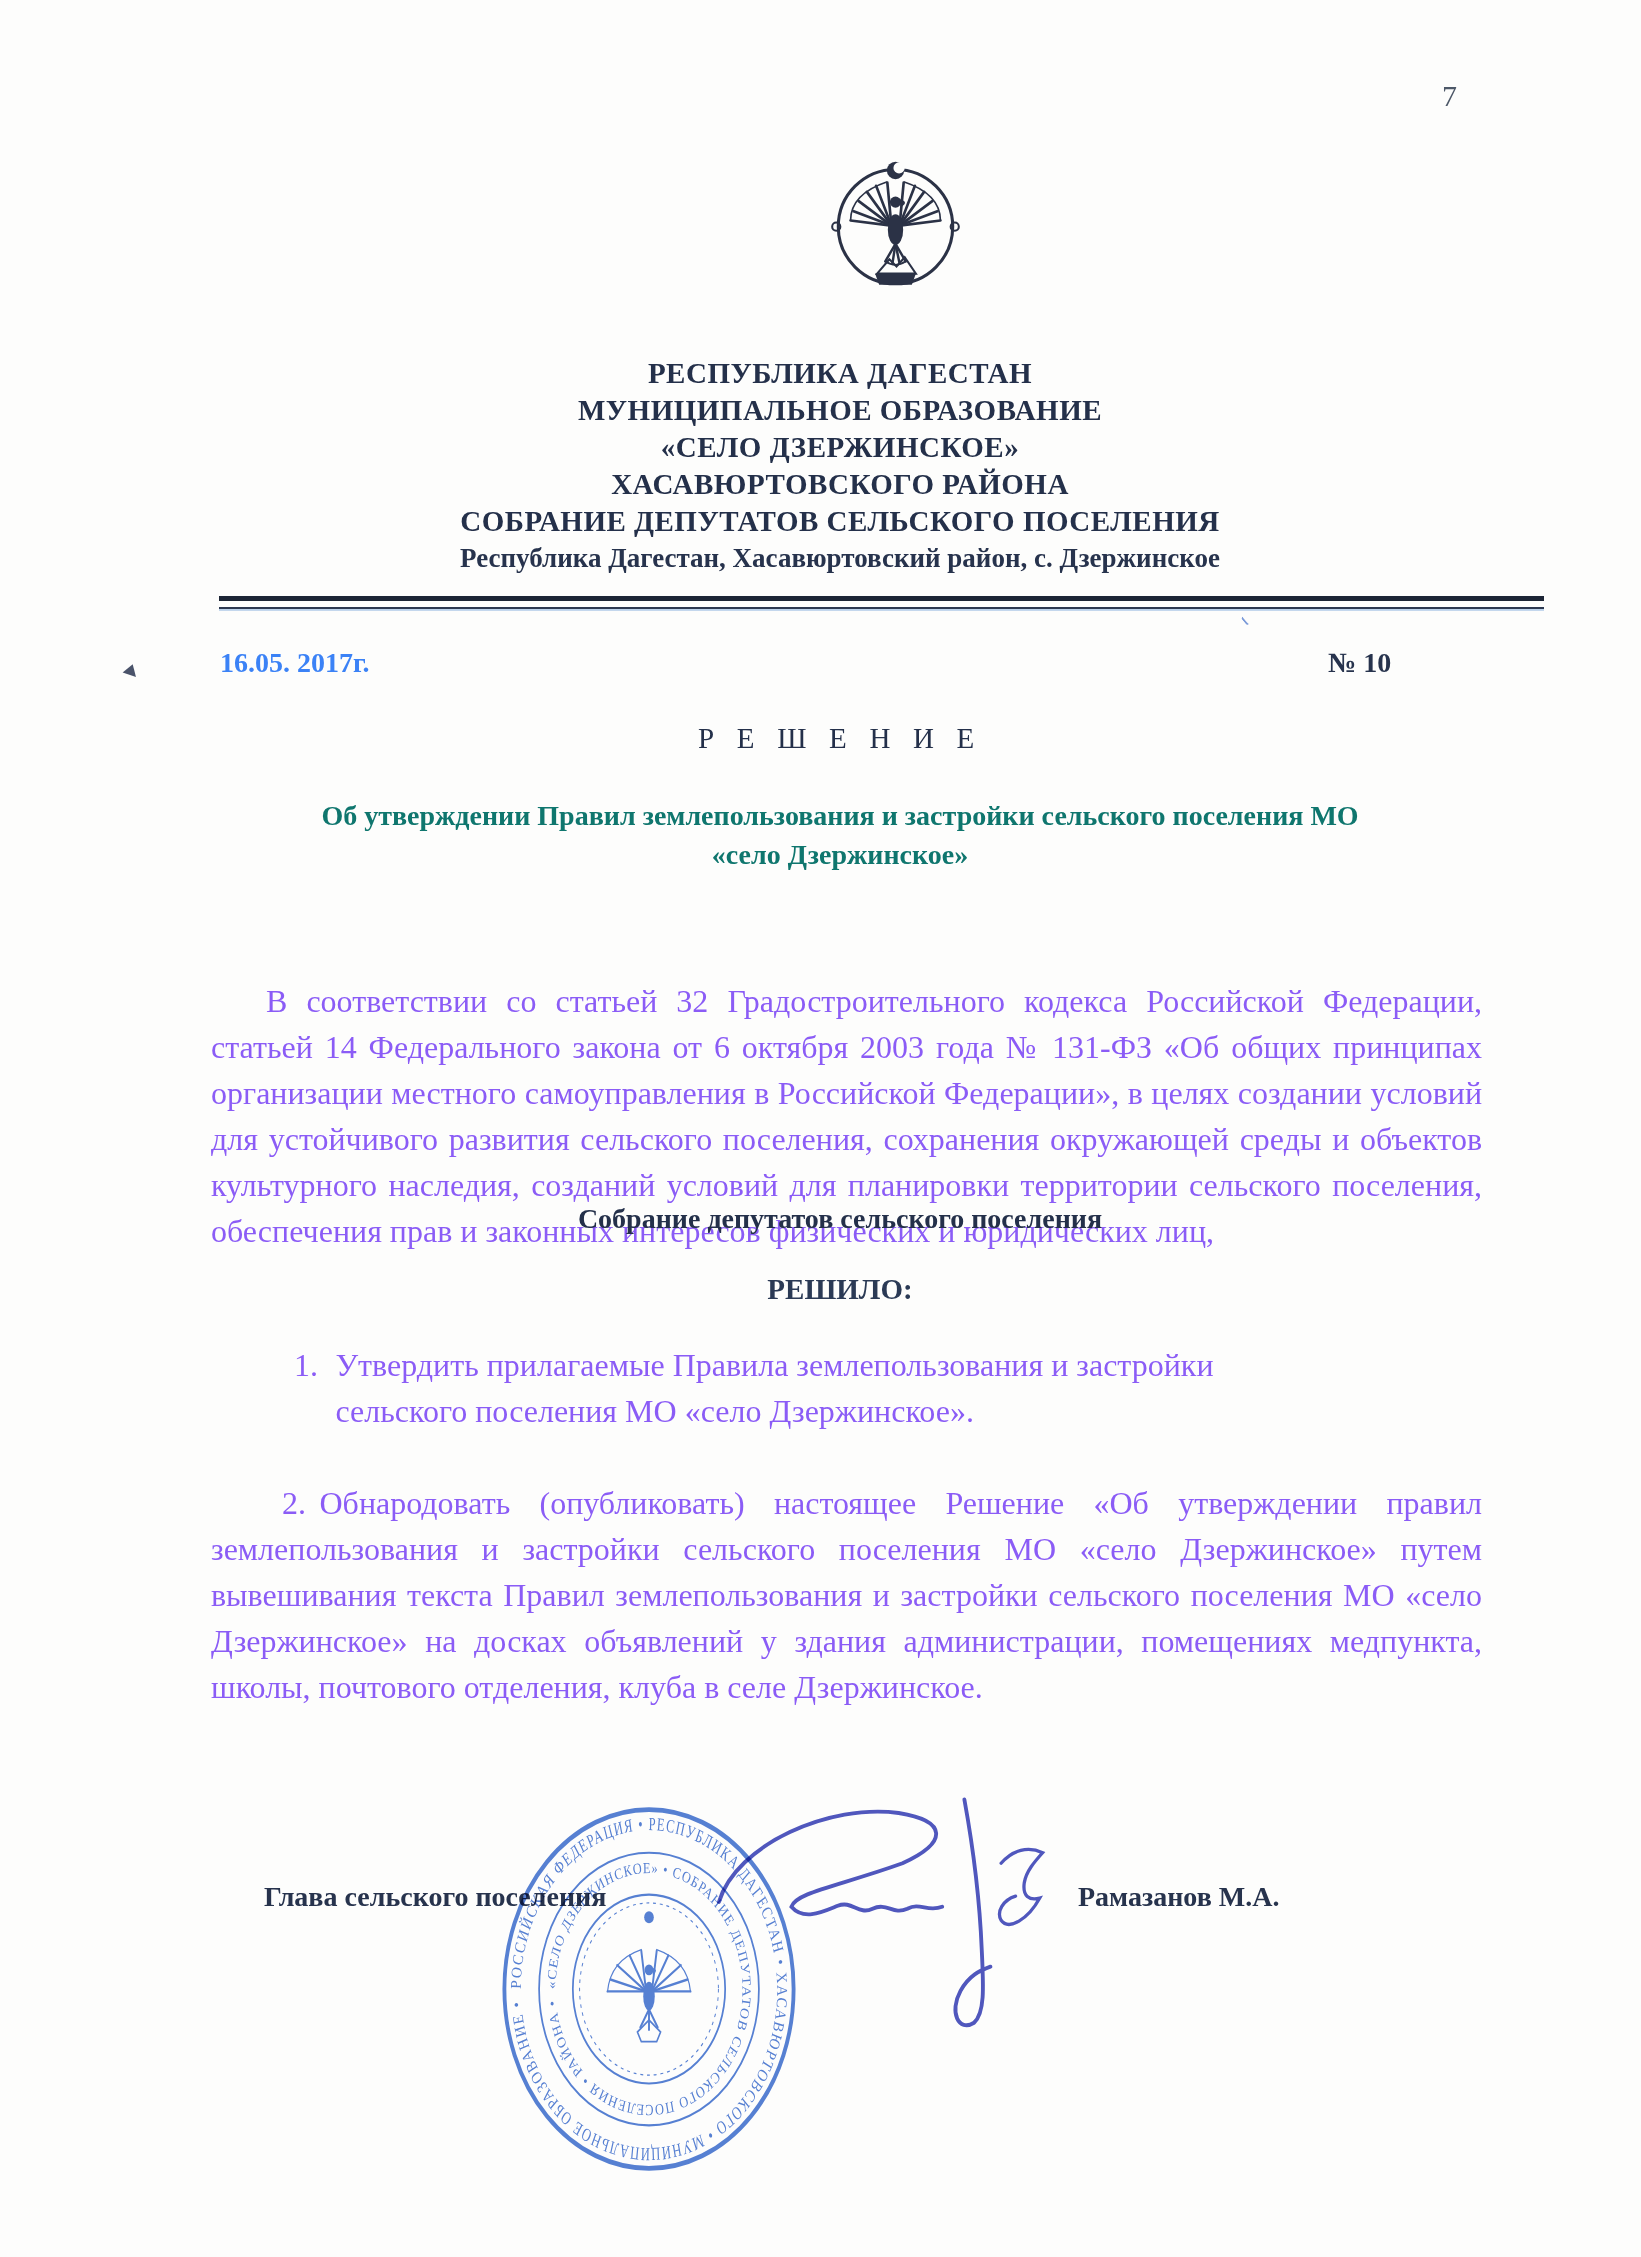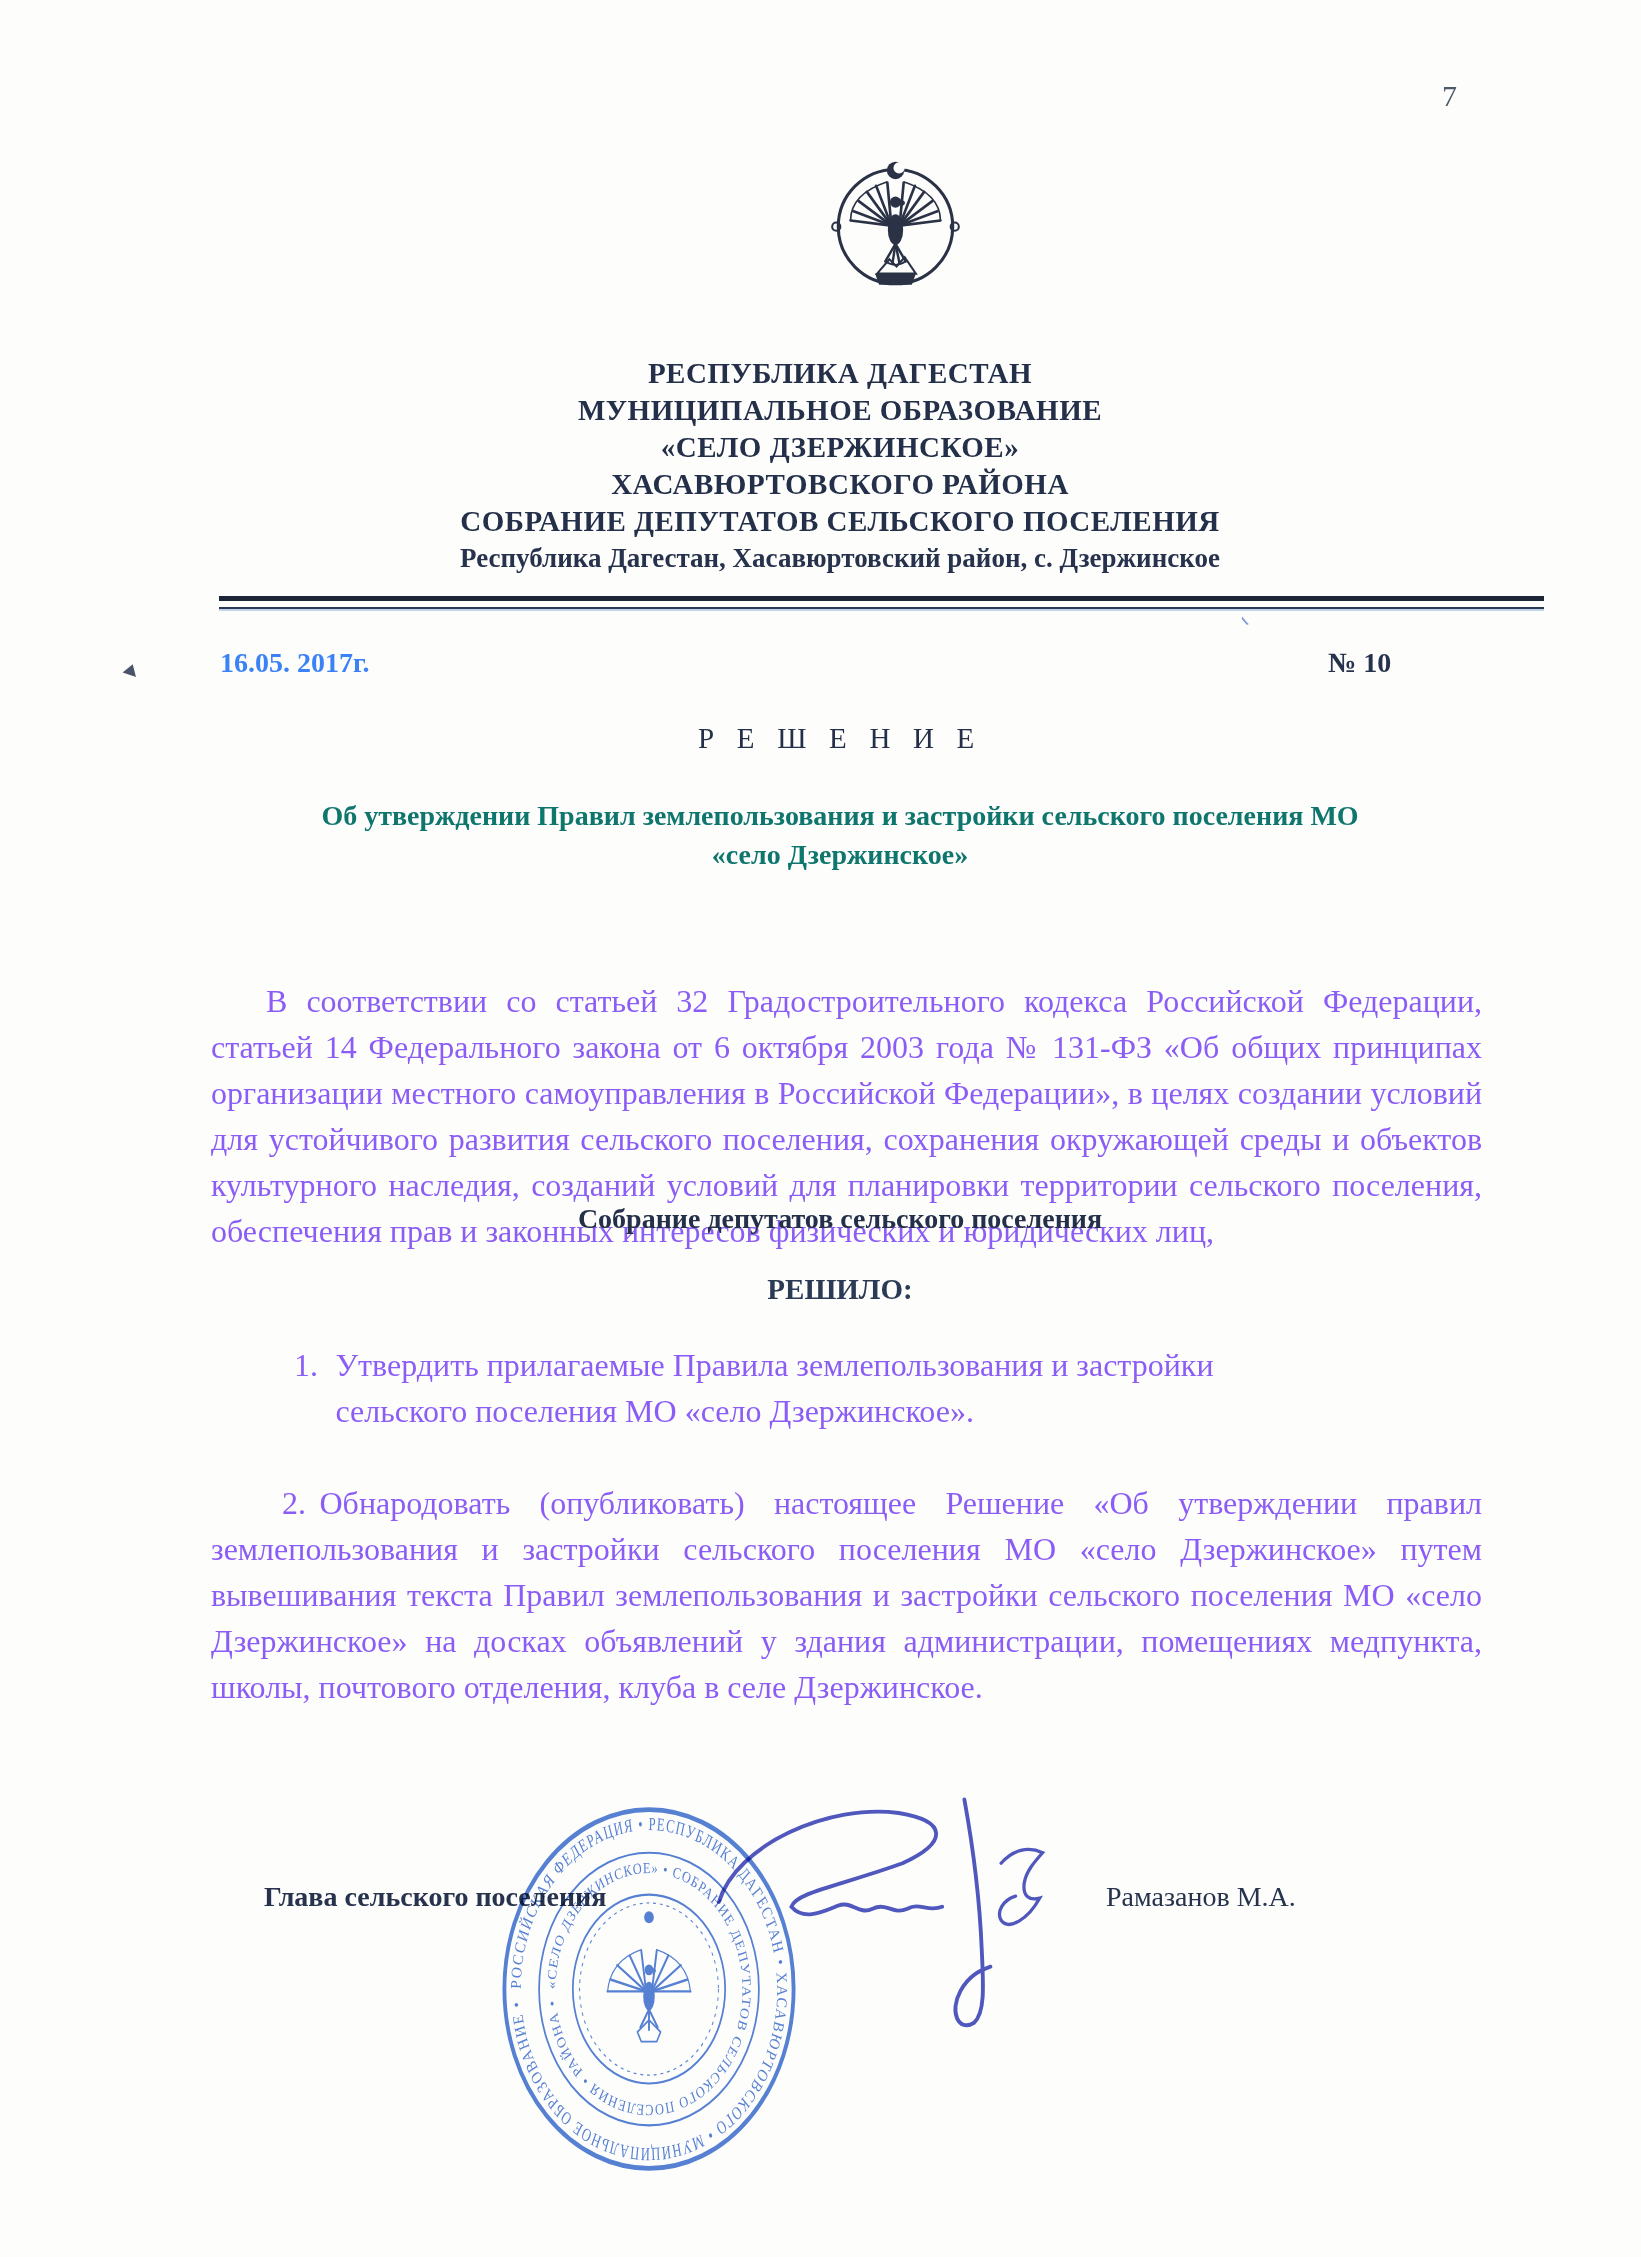--- a/index.html
+++ b/index.html
@@ -28,21 +28,21 @@
   .preamble{left:211px;top:946px;width:1271px;text-align:justify;text-indent:55px;}
   .resolvedby{left:203px;top:1203px;width:1274px;font-size:28px;font-weight:bold;color:#24304a;}
   .resolvedhead{left:203px;top:1273px;width:1274px;font-size:29px;font-weight:bold;color:#2b3a55;}
   .item1{left:294px;top:1342px;display:flex;}
   .item1 .li-num{margin-right:17.4px;}
   .item1 .li-text{width:946px;}
   .item2{left:211px;top:1448px;width:1271px;text-align:justify;text-indent:71px;}
   .item3{left:211px;top:1672px;width:1271px;text-indent:71px;}
   .inline-num{margin-right:13.5px;}
   .sig-role{left:264px;top:1881px;font-size:28px;font-weight:bold;color:#27334d;}
-  .sig-name{left:1078px;top:1881px;font-size:28px;font-weight:normal;color:#27334d;margin-left:28px;}
+  .sig-name{left:1078px;top:1881px;font-size:28px;font-weight:bold;color:#27334d;}
   .stamp{left:488px;top:1789px;width:322px;height:402px;mix-blend-mode:multiply;opacity:.93;}
   .signature-svg{left:659px;top:1784px;width:431px;height:290px;mix-blend-mode:multiply;}
   .artifact-tri{left:124px;top:664px;width:0;height:0;
     border-left:7.7px solid transparent;border-right:7.7px solid transparent;
     border-bottom:11.6px solid #2a3550;transform:rotate(18deg);opacity:.85;}
   .artifact-caret{left:1242px;top:612px;width:13.5px;height:9.7px;
     border-left:2.9px solid #5b82d0;border-bottom:0;transform:rotate(-40deg);border-radius:2.9px;opacity:.8;}
 </style>
 </head>
 <body>

